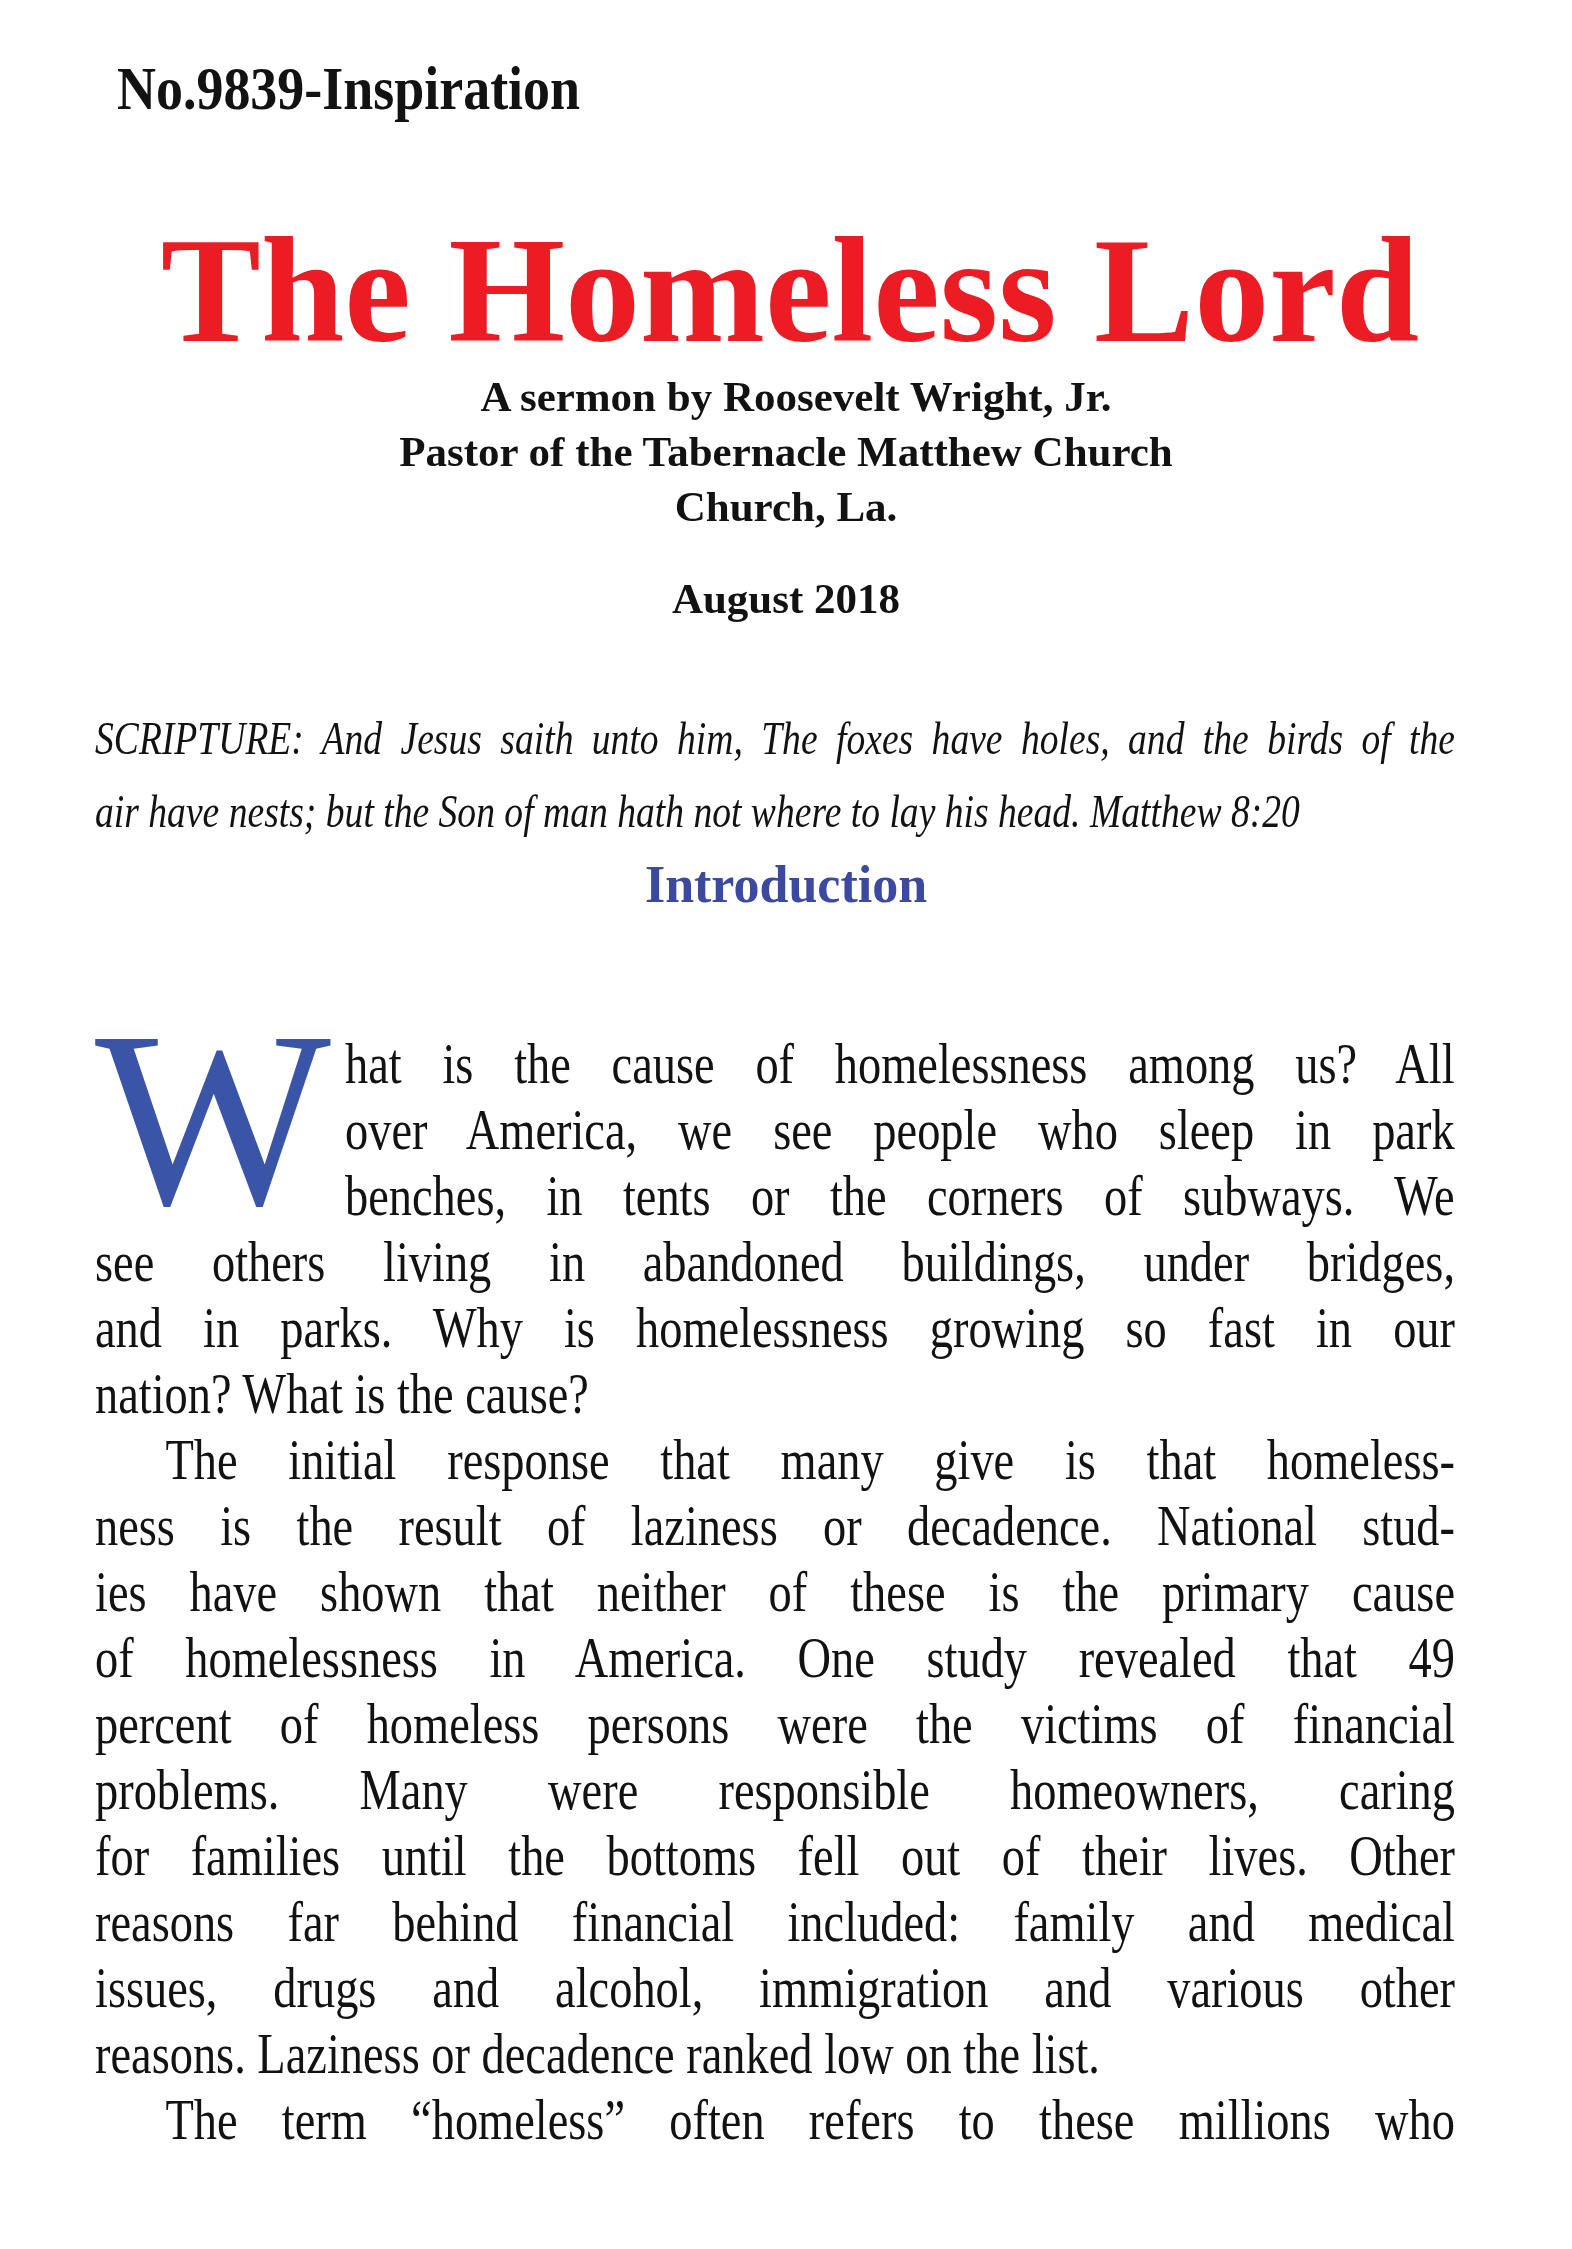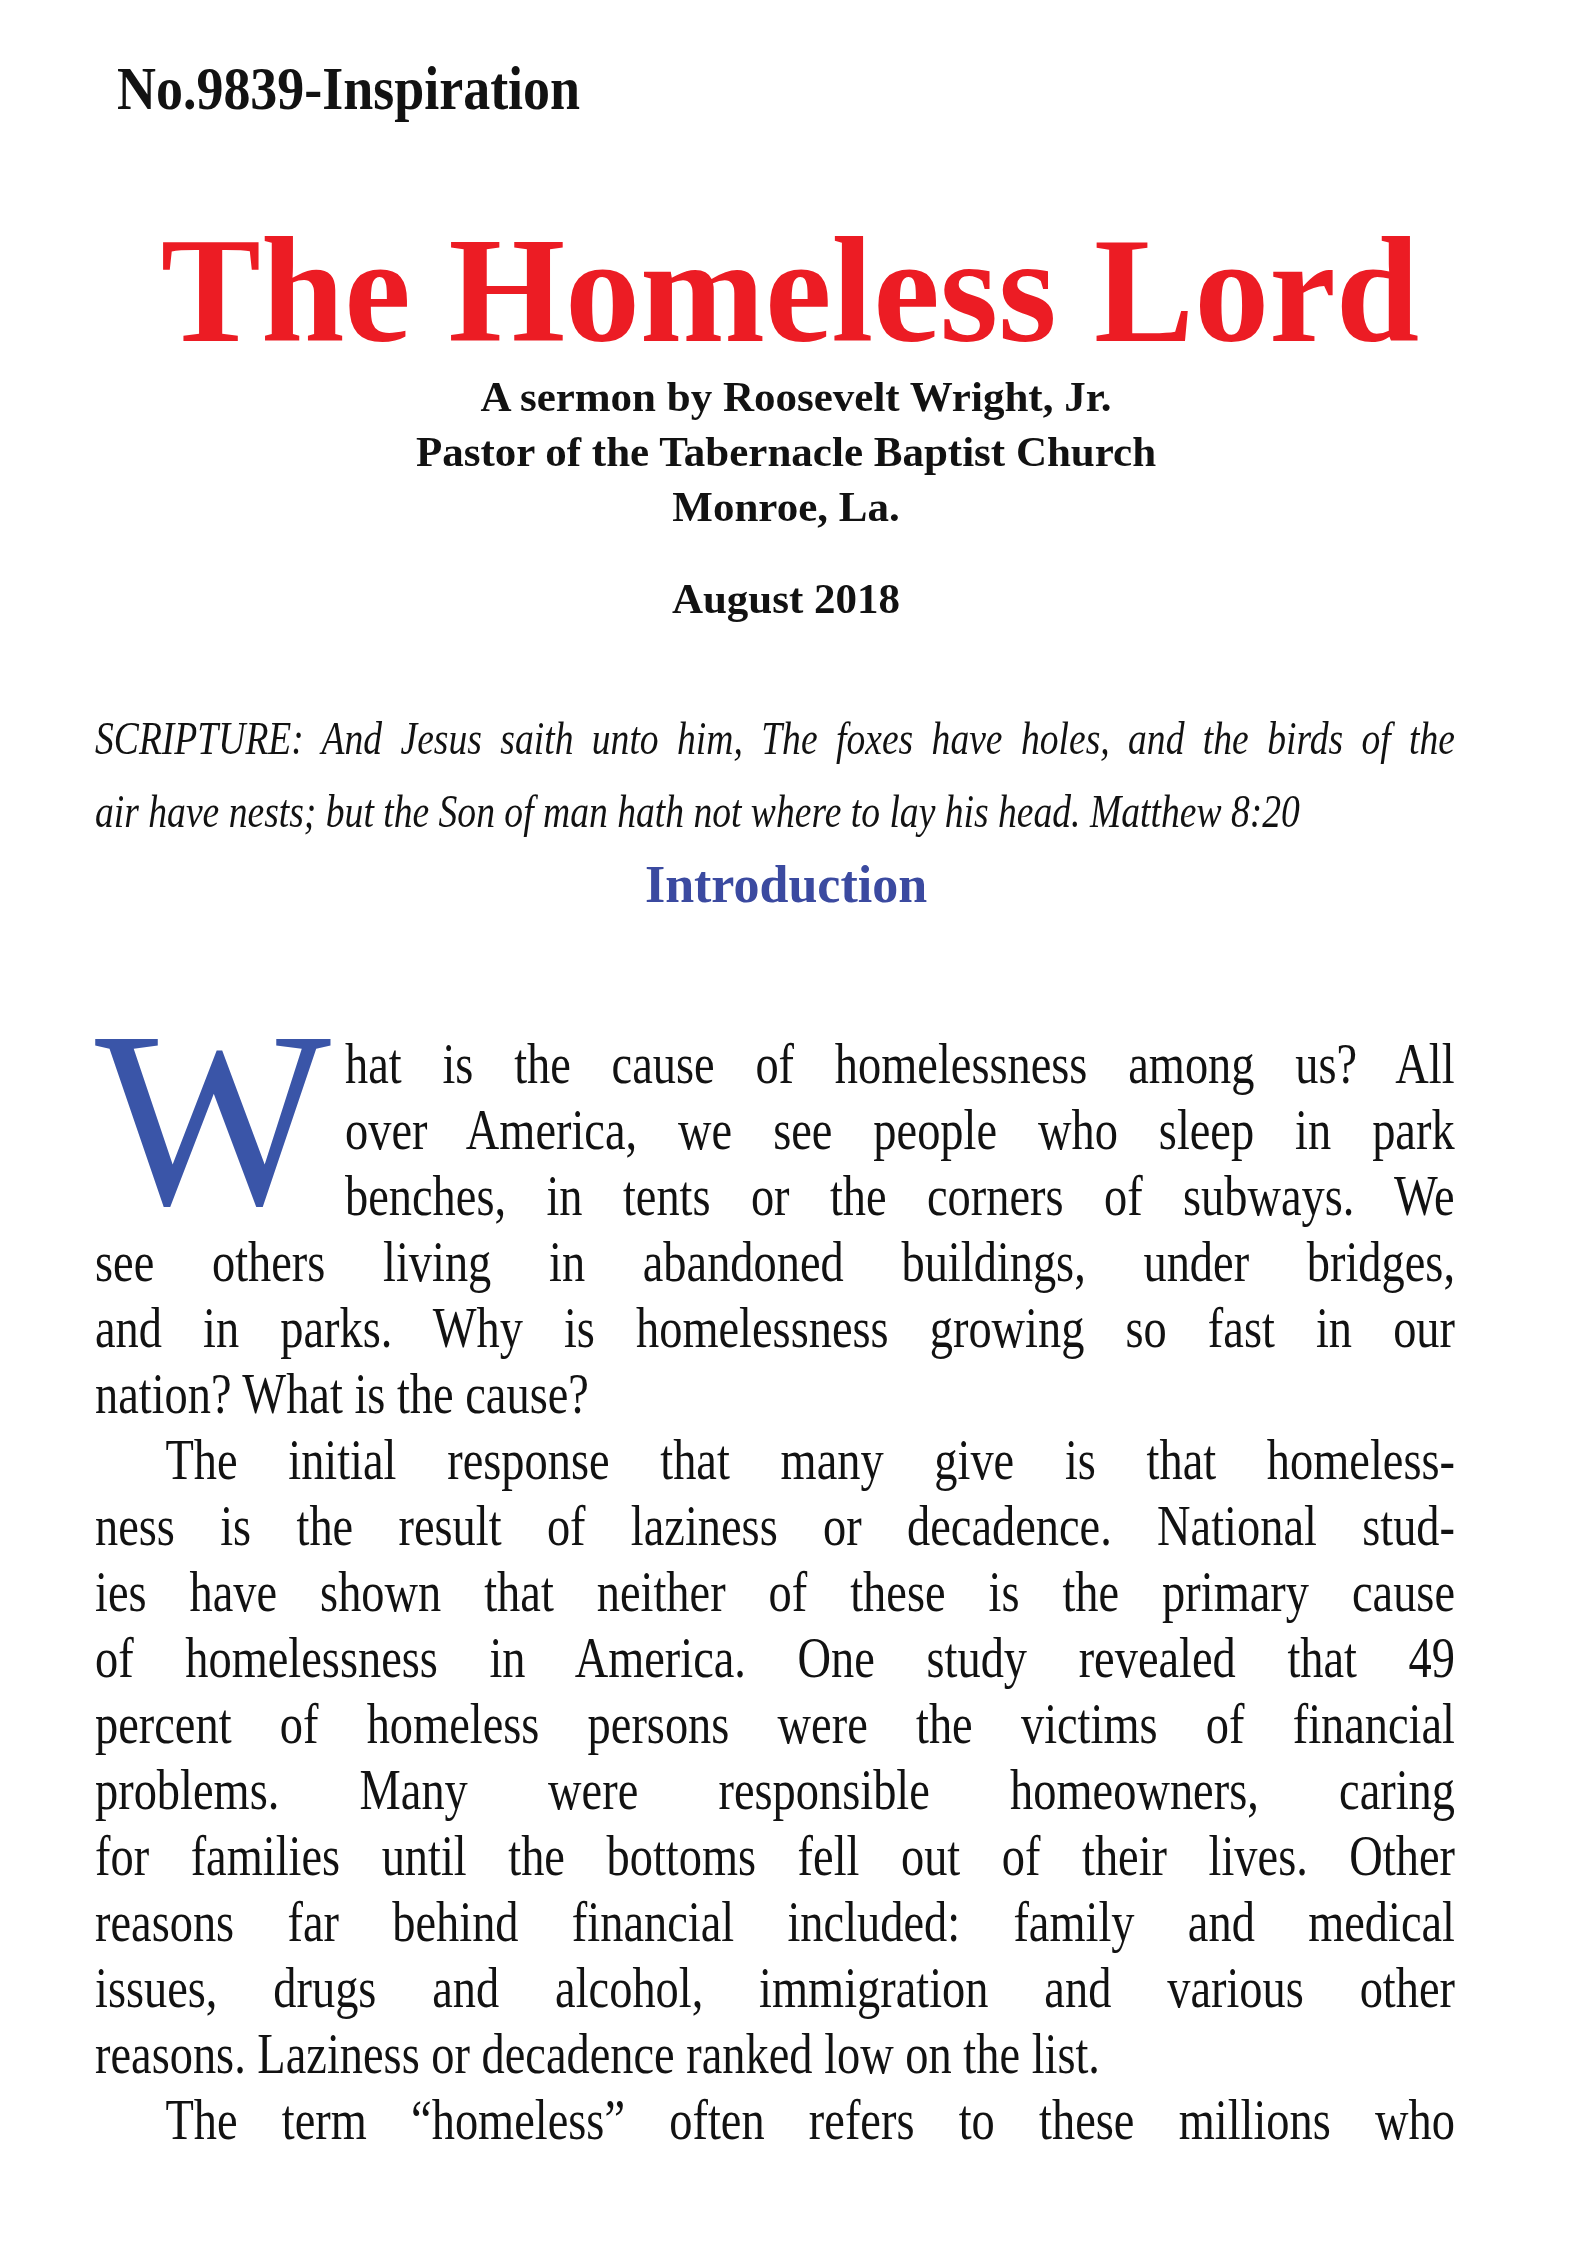--- a/index.html
+++ b/index.html
@@ -117,23 +117,23 @@
 <body>
 
 <div class="page">
 
   <div class="issue-label">No.9839-Inspiration</div>
 
   <div class="main-title" style="color: rgb(236, 28, 36);">The Homeless Lord</div>
 
   <div class="subhead sub-1">A sermon by Roosevelt Wright, Jr.</div>
 
-  <div class="subhead sub-2">Pastor of the Tabernacle Baptist Church</div>
+  <div class="subhead sub-2">Pastor of the Tabernacle Matthew Church</div>
 
-  <div class="subhead sub-3">Monroe, La.</div>
+  <div class="subhead sub-3">Church, La.</div>
 
   <div class="subhead sub-date">August 2018</div>
 
   <div class="scripture">
     <div class="s-line just">SCRIPTURE: And Jesus saith unto him, The foxes have holes, and the birds of the</div>
     <div class="s-line">air have nests; but the Son of man hath not where to lay his head. Matthew 8:20</div>
   </div>
 
   <div class="section-heading" style="color: rgb(59, 74, 160);">Introduction</div>
 

